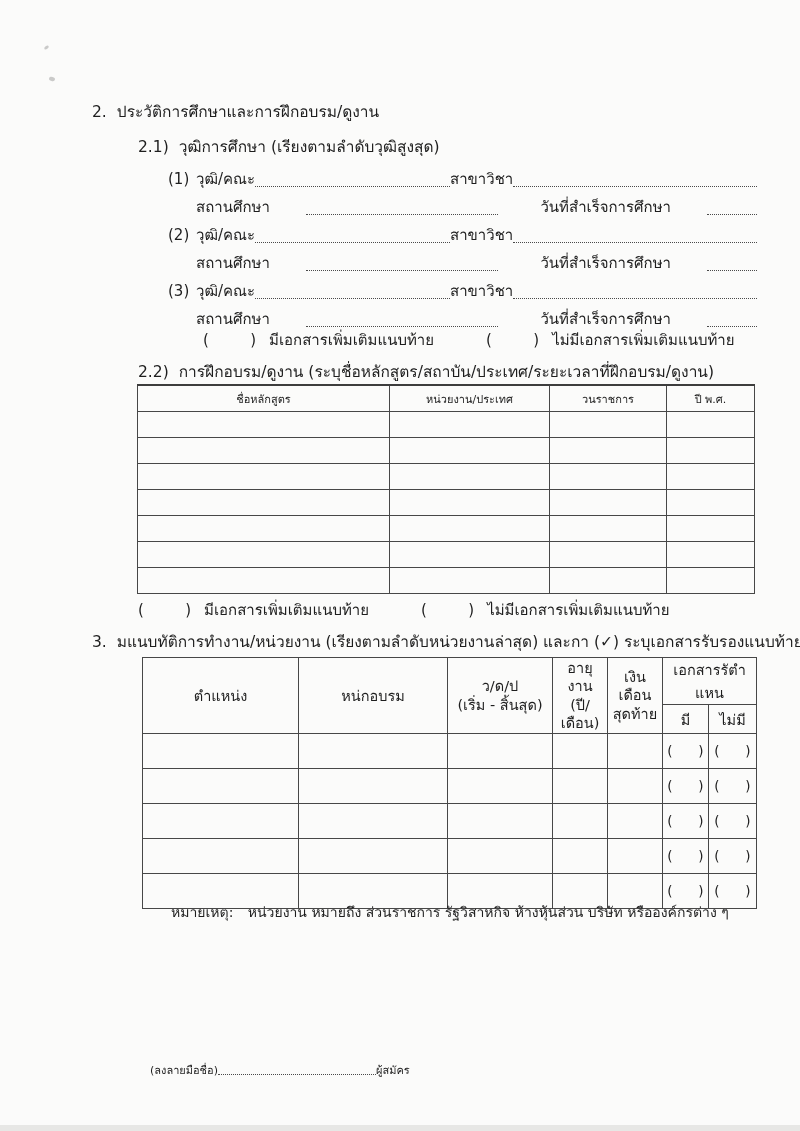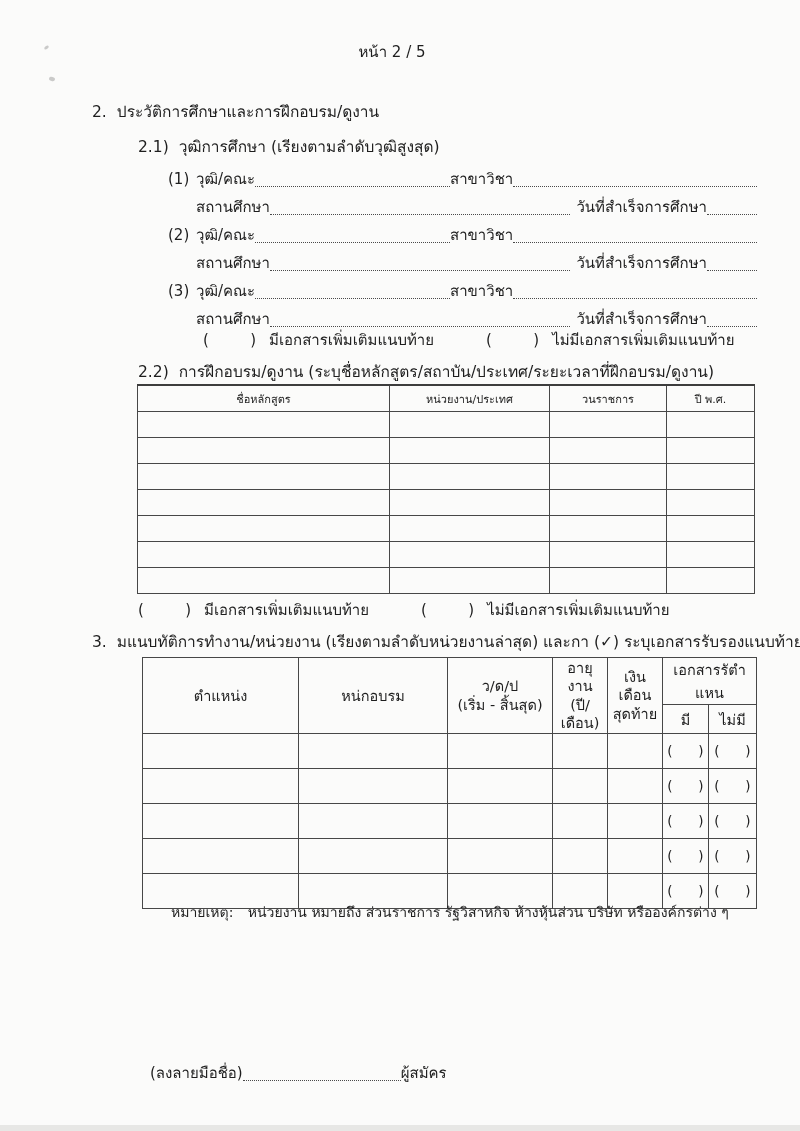--- a/index.html
+++ b/index.html
@@ -23,21 +23,21 @@
   .heading{position:absolute;font-size:15.5px;white-space:nowrap;}
   .heading .num{display:inline-block;margin-right:10px;}
   #sec2Heading{top:99px;left:92px;}
   #qualHeading{top:134px;left:138px;}
   #trainHeading{top:359px;left:138px;}
   #sec3Heading{top:629px;left:92px;}
 
   
   #eduEntries{position:absolute;top:165px;left:168px;width:589px;font-size:15px;}
   .edu-line{display:flex;height:28px;line-height:28px;white-space:nowrap;}
-  .edu-line.sub{padding-left:28px;}
+  .edu-line.sub{padding-left:28px;gap:36px;}
   .eno{flex:0 0 28px;}
   .elbl{flex:0 0 auto;}
   .dots{align-self:flex-end;margin-bottom:6px;border-bottom:1.7px dotted #4a4a4a;height:0;}
   .d1{flex:1 1 0;}
   .d2{flex:1.25 1 0;}
   .d3{flex:1 1 0;margin-right:6px;}
   .d4{flex:0 0 50px;}
 
   
   .attach{position:absolute;display:flex;align-items:baseline;font-size:15px;white-space:nowrap;}
@@ -58,31 +58,30 @@
 
   #workTable{position:absolute;top:657px;left:142px;width:614px;border:1.5px solid #3d3d3d;}
   #workTable thead th{font-size:14.5px;}
   #workTable .sub-th{height:28px;}
   #workTable td{height:34px;}
   .paren-cell{text-align:center;font-size:13.5px;white-space:pre;letter-spacing:0;}
 
   
   #note{position:absolute;top:901px;left:135px;font-size:14px;white-space:nowrap;}
   #note .nlabel{margin-right:10px;margin-left:36px;}
-  #signature{position:absolute;top:1061px;left:150px;display:flex;align-items:baseline;font-size:15px;}
+  #signature{position:absolute;top:1061px;left:150px;display:flex;align-items:baseline;font-size:11px;}
   #signature .sig-dots{width:158px;align-self:flex-end;margin-bottom:4px;border-bottom:1.7px dotted #4a4a4a;height:0;}
 </style>
 </head>
 <body>
 
 <div class="page">
   <div class="speck s1"></div>
   <div class="speck s2"></div>
 
-  <div class="page-num">หน้า 2 / 5</div>
 
   <div class="heading" id="sec2Heading">
     <span class="num">2.</span><span>ประวัติการศึกษาและการฝึกอบรม/ดูงาน</span>
   </div>
 
   <div class="heading" id="qualHeading">
     <span class="num">2.1)</span><span>วุฒิการศึกษา (เรียงตามลำดับวุฒิสูงสุด)</span>
   </div>
 
   <div id="eduEntries">

